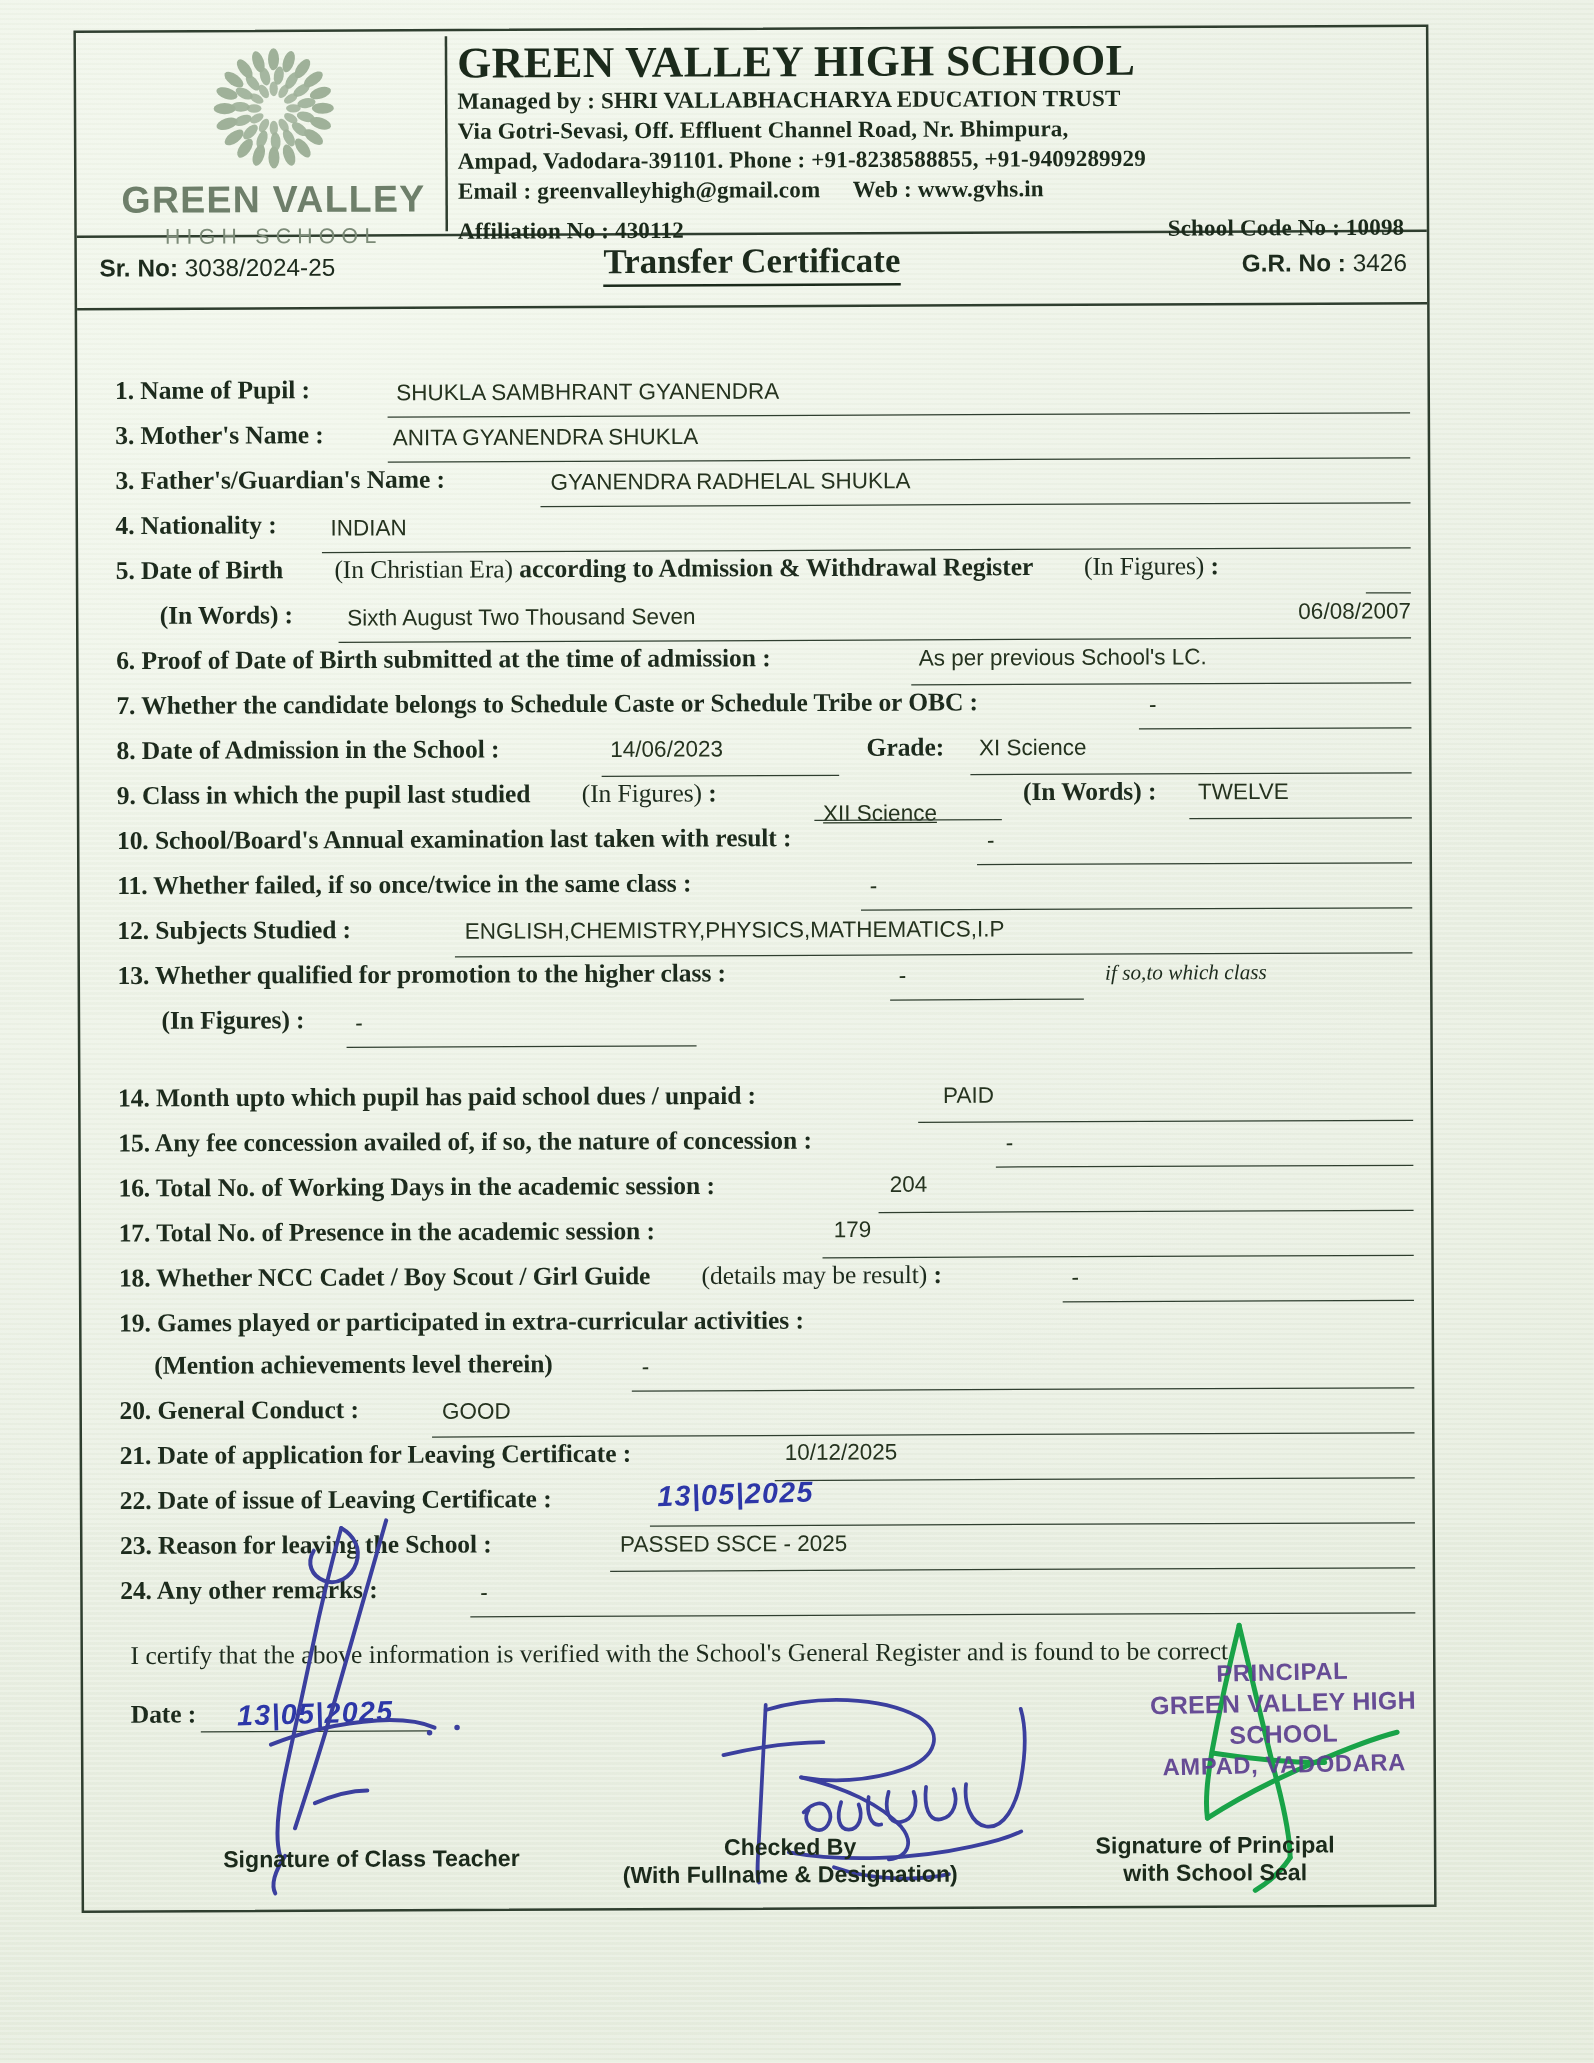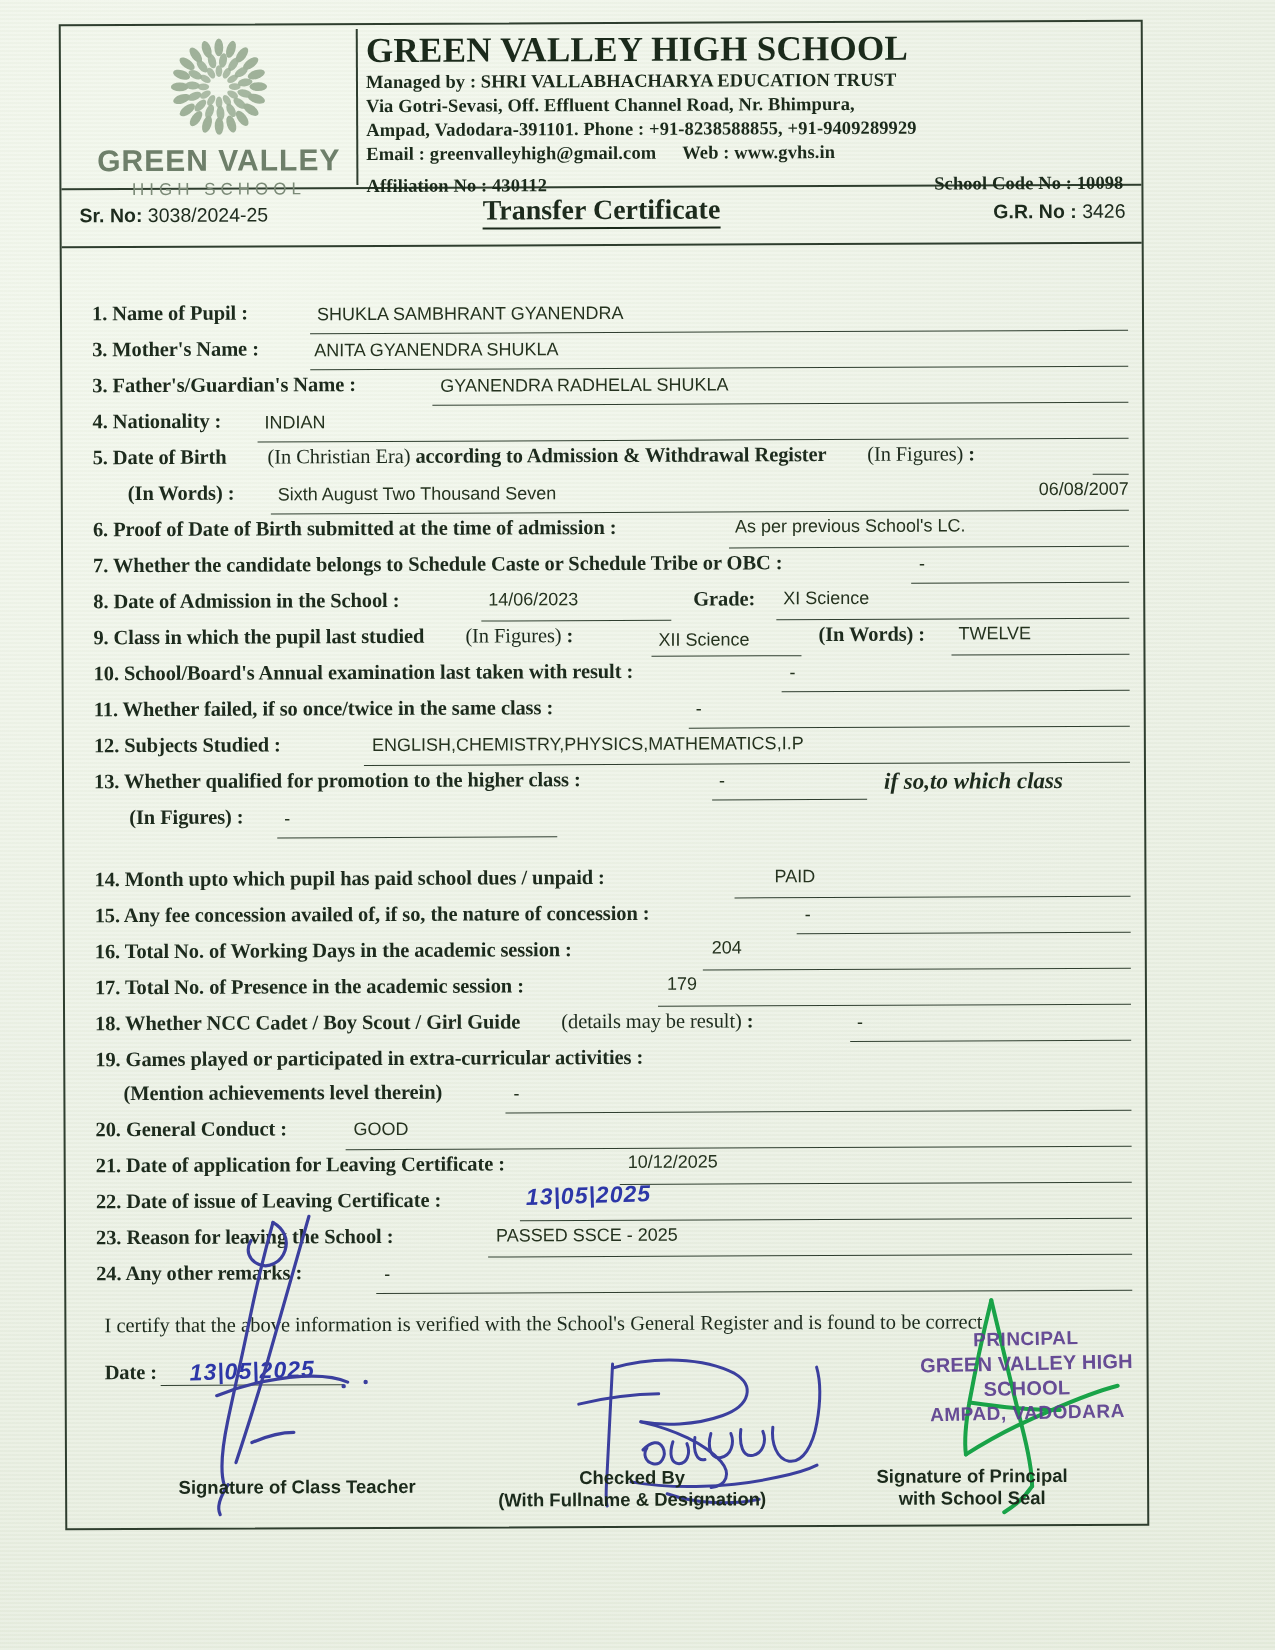--- a/index.html
+++ b/index.html
@@ -53,21 +53,21 @@
   .grno span{font-weight:normal;}
 
   
   .body{position:absolute;left:0;top:220px;width:100%;bottom:0;}
   .row{position:absolute;left:30px;right:14px;height:34px;}
   .lbl{font-weight:bold;font-size:20.5px;font-family:"Liberation Serif",serif;white-space:nowrap;letter-spacing:-.1px;}
   .lbl .thin{font-weight:normal;margin-left:36px;}
   .val{font-family:"Liberation Sans",sans-serif;font-size:18px;font-weight:normal;color:#25331f;white-space:nowrap;}
   .hand{font-family:"Liberation Sans",sans-serif;font-size:23px;color:#2d37a8;font-style:italic;font-weight:bold;letter-spacing:1px;transform:rotate(-1.5deg);display:inline-block;}
   .fl{position:absolute;border-bottom:1.6px solid #2f3e2f;bottom:1px;}
-  .ital{font-style:italic;font-weight:bold;font-size:23px;}
+  .ital{font-style:italic;font-weight:normal;font-size:17px;}
 
   .certify{position:absolute;left:38px;top:1012px;font-size:20.5px;}
   .datebox{position:absolute;left:38px;top:1058px;}
   .datebox .lbl{display:inline-block;vertical-align:middle;}
   .dateline{display:inline-block;border-bottom:1.8px solid #2f3e2f;min-width:175px;text-align:center;vertical-align:middle;padding:0 4px;}
 
   
   .sigcaps{position:absolute;left:0;right:0;bottom:8px;height:56px;}
   .cap{position:absolute;text-align:center;font-family:"Liberation Sans",sans-serif;font-weight:bold;font-size:18.5px;color:#1b2a1b;line-height:1.16;}
   .cap1{left:60px;width:340px;bottom:22px;}
@@ -238,21 +238,21 @@
       <span class="lbl">8. Date of Admission in the School :</span>
       <span class="val" style="position:absolute;left:395px;top:1px;">14/06/2023</span>
       <span class="fl" style="left:388px;width:190px;"></span>
       <span class="lbl" style="position:absolute;left:600px;">Grade:</span>
       <span class="val" style="position:absolute;left:690px;top:1px;">XI Science</span>
       <span class="fl" style="left:683px;right:0;"></span>
     </div>
 
     <div class="row" style="top:380px;">
       <span class="lbl"><span>9. Class in which the pupil last studied</span> <span class="thin">(In Figures)</span> <span>:</span></span>
-      <span class="val" style="position:absolute;left:565px;top:6px;">XII Science</span>
+      <span class="val" style="position:absolute;left:565px;top:17px;text-decoration:underline;">XII Science</span>
       <span class="fl" style="left:558px;width:150px;"></span>
       <span class="lbl thin" style="position:absolute;left:725px;">(In Words) :</span>
       <span class="val" style="position:absolute;left:865px;top:1px;">TWELVE</span>
       <span class="fl" style="left:858px;right:0;"></span>
     </div>
 
     <div class="row" style="top:416px;">
       <span class="lbl">10. School/Board's  Annual examination last taken with result :</span>
       <span class="val" style="position:absolute;left:696px;top:3px;">-</span>
       <span class="fl" style="left:688px;right:0;"></span>
@@ -278,21 +278,21 @@
     </div>
 
     <div class="row" style="top:560px;left:65px;">
       <span class="lbl thin">(In Figures) :</span>
       <span class="val" style="position:absolute;left:155px;top:3px;">-</span>
       <span class="fl" style="left:148px;width:280px;"></span>
     </div>
 
     <div class="row" style="top:622px;">
       <span class="lbl">14. Month upto which pupil has paid school dues / unpaid :</span>
-      <span class="val" style="position:absolute;left:680px;top:1px;">PAID</span>
+      <span class="val" style="position:absolute;left:660px;top:1px;">PAID</span>
       <span class="fl" style="left:640px;right:0;"></span>
     </div>
 
     <div class="row" style="top:658px;">
       <span class="lbl">15. Any fee concession availed of, if so, the nature of  concession :</span>
       <span class="val" style="position:absolute;left:710px;top:3px;">-</span>
       <span class="fl" style="left:702px;right:0;"></span>
     </div>
 
     <div class="row" style="top:694px;">

